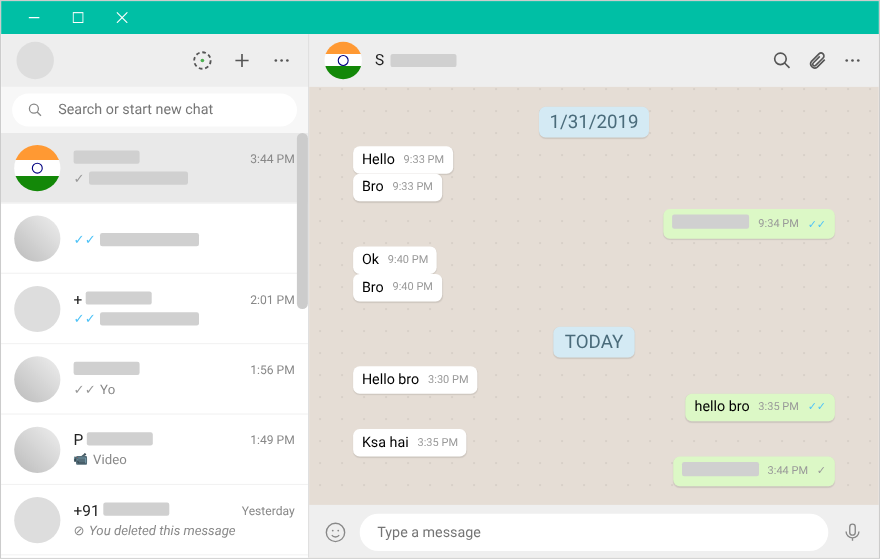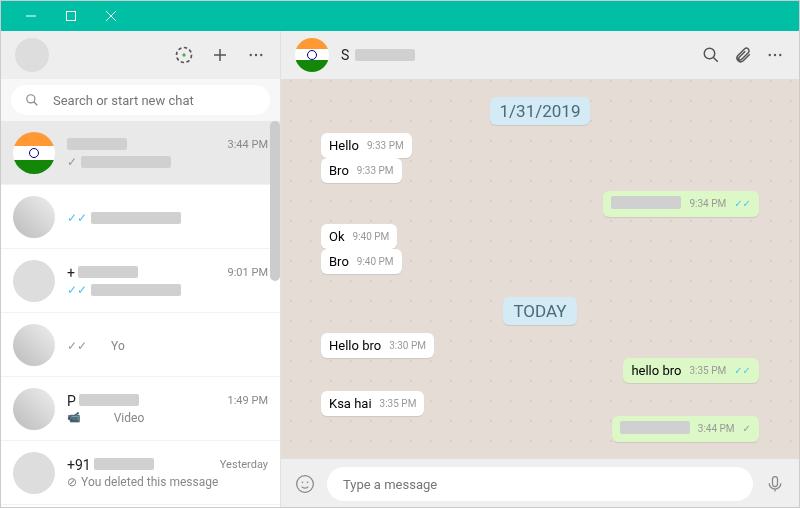--- a/index.html
+++ b/index.html
@@ -130,60 +130,64 @@
               <span class="check">✓✓</span>
               <span class="redact" style="width: 90px;"></span>
             </div>
           </div>
         </div>
         <div class="chat-item">
           <div class="chat-ava"></div>
           <div class="chat-body">
             <div class="chat-row1">
               <span class="chat-name">+ <span class="redact" style="width: 60px;"></span></span>
-              <span class="chat-time">9:01 PM</span>
+              <span class="chat-time">2:01 PM</span>
             </div>
             <div class="chat-row2">
               <span class="check">✓✓</span>
               <span class="redact" style="width: 90px;"></span>
             </div>
           </div>
         </div>
         <div class="chat-item">
           <div class="chat-ava" style="background: linear-gradient(45deg, rgb(187, 187, 187), rgb(238, 238, 238));"></div>
           <div class="chat-body">
+            <div class="chat-row1">
+              <span class="chat-name"><span class="redact" style="width: 60px;"></span></span>
+              <span class="chat-time">1:56 PM</span>
+            </div>
             <div class="chat-row2">
               <span class="check gray">✓✓</span>
-              <span style="font-style: normal; margin-left: 20px;">Yo</span>
+              <span style="font-style: normal;">Yo</span>
             </div>
           </div>
         </div>
         <div class="chat-item">
           <div class="chat-ava" style="background: linear-gradient(45deg, rgb(187, 187, 187), rgb(238, 238, 238));"></div>
           <div class="chat-body">
             <div class="chat-row1">
               <span class="chat-name">P <span class="redact" style="width: 60px;"></span></span>
               <span class="chat-time">1:49 PM</span>
             </div>
             <div class="chat-row2">
               <span style="font-size: 11px;">📹</span>
-              <span style="font-style: normal; margin-left: 29px;">Video</span>
+              <span style="font-style: normal;">Video</span>
             </div>
           </div>
         </div>
         <div class="chat-item">
           <div class="chat-ava"></div>
           <div class="chat-body">
             <div class="chat-row1">
               <span class="chat-name">+91 <span class="redact" style="width: 60px;"></span></span>
               <span class="chat-time">Yesterday</span>
             </div>
             <div class="chat-row2">
               <span>⊘</span>
-              <span style=" text-align: center;">You deleted this message</span>
+              <span style="font-style: italic; text-align: center;">You deleted this message</span>
             </div>
           </div>
         </div>
         <div class="chat-item"></div>
       </div>
   </div>
 
   <div class="right">
     <div class="right-head">
       <div class="avatar flag-india"></div>

